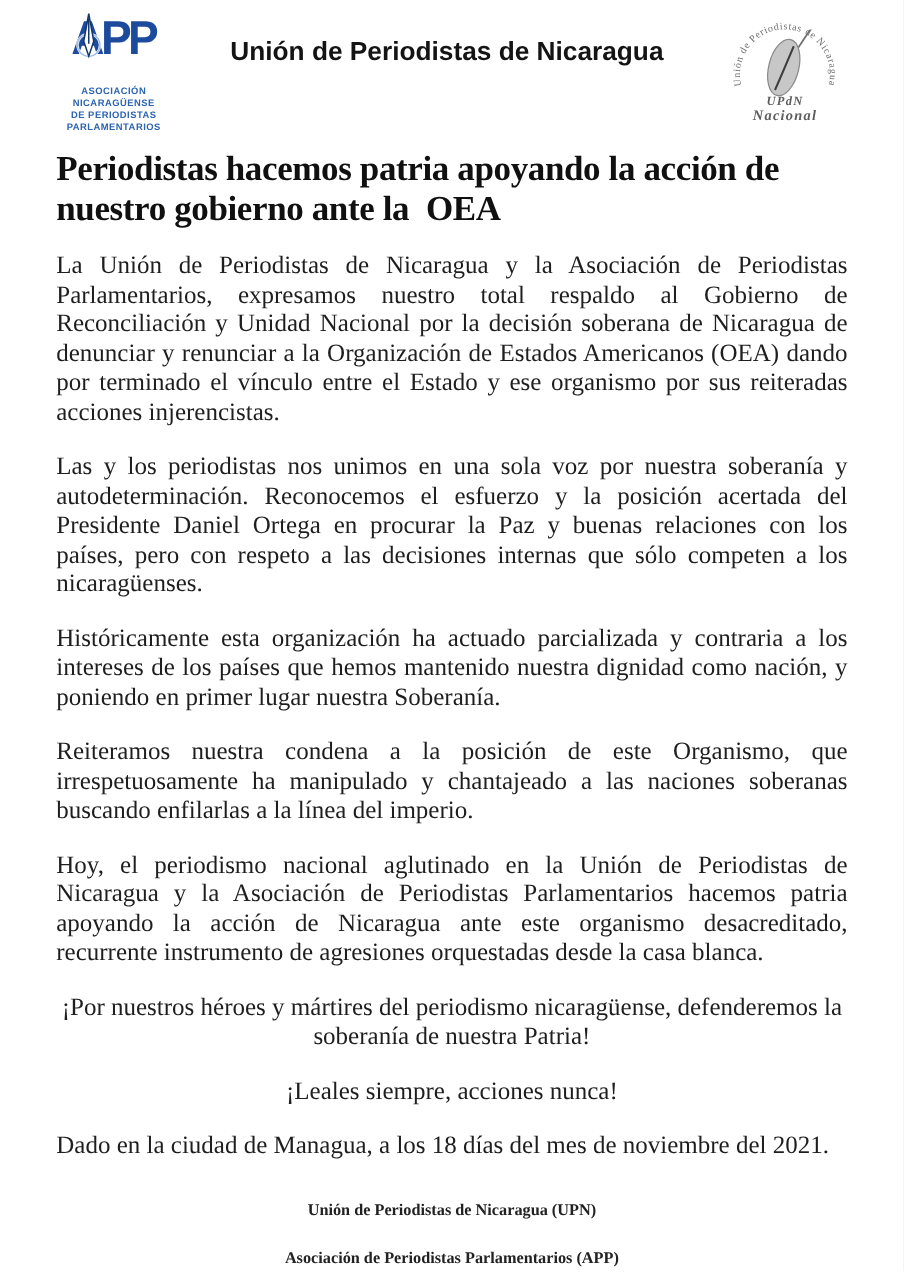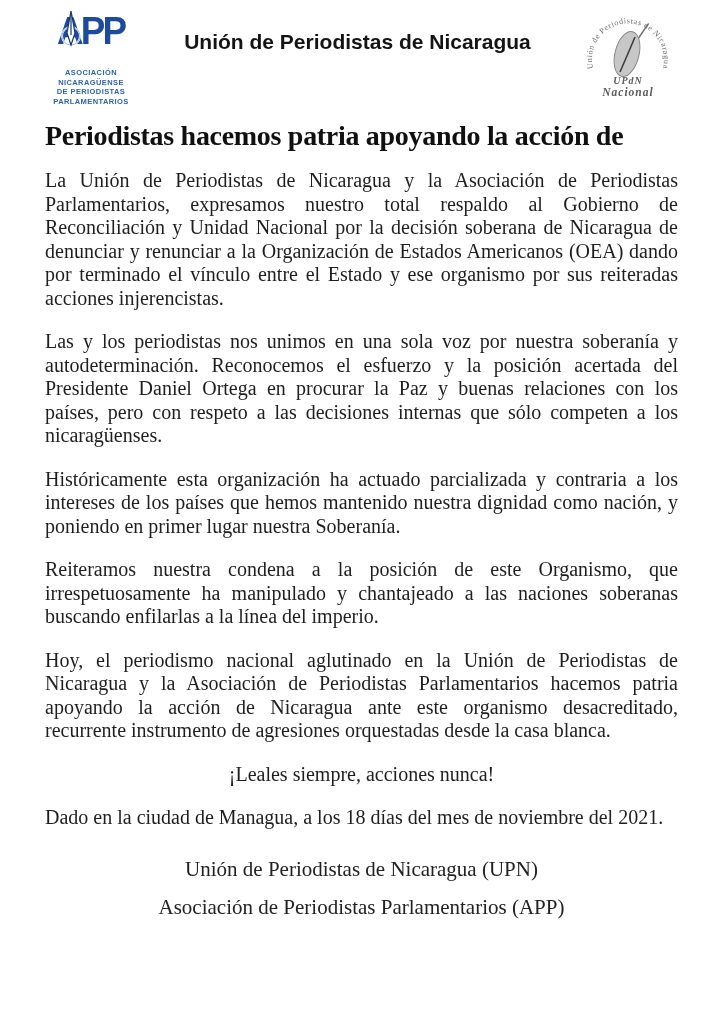--- a/index.html
+++ b/index.html
@@ -58,21 +58,21 @@
   
   .body{margin-top:17px;font-size:20px;line-height:23.5px;}
   .para{margin:0 0 20px 0;}
   .justify{text-align:justify;}
   .center{text-align:center;}
   .left{text-align:left;}
   .dado{margin-top:8px;}
   
   .signatures{
     text-align:center;
-    font-size:21px;line-height:38px;color:#222;
+    font-size:13px;line-height:38px;color:#222;font-weight:bold;
   }
 </style>
 </head>
 <body>
 
 <div class="page">
 
   <header class="header">
 
     <div class="app-logo">
@@ -108,28 +108,29 @@
           <ellipse cx="49" cy="42" rx="12" ry="23" transform="rotate(14 49 42)" fill="#c7c7c7" stroke="#8a8a8a" stroke-width="1"></ellipse>
           <path d="M42 60 Q49 44 57 25" fill="none" stroke="#3f3f3f" stroke-width="1.6"></path>
         </g>
         <text x="50" y="72" class="emblem-acronym">UPdN</text>
         <text x="50" y="84" class="emblem-label">Nacional</text>
       </svg>
     </div>
 
   </header>
 
-  <h2 class="headline"><span>Periodistas hacemos patria apoyando la acción de</span><br></h2>
+  <h2 class="headline"><span>Periodistas hacemos patria apoyando la acción de</span><br><span>nuestro gobierno ante la  OEA</span></h2>
 
   <main class="body">
     <p class="para justify">La Unión de Periodistas de Nicaragua y la Asociación de Periodistas Parlamentarios, expresamos nuestro total respaldo al Gobierno de Reconciliación y Unidad Nacional por la decisión soberana de Nicaragua de denunciar y renunciar a la Organización de Estados Americanos (OEA) dando por terminado el vínculo entre el Estado y ese organismo por sus reiteradas acciones injerencistas.</p>
     <p class="para justify">Las y los periodistas nos unimos en una sola voz por nuestra soberanía y autodeterminación. Reconocemos el esfuerzo y la posición acertada del Presidente Daniel Ortega en procurar la Paz y buenas relaciones con los países, pero con respeto a las decisiones internas que sólo competen a los nicaragüenses.</p>
     <p class="para justify">Históricamente esta organización ha actuado parcializada y contraria a los intereses de los países que hemos mantenido nuestra dignidad como nación, y poniendo en primer lugar nuestra Soberanía.</p>
     <p class="para justify">Reiteramos nuestra condena a la posición de este Organismo, que irrespetuosamente ha manipulado y chantajeado a las naciones soberanas buscando enfilarlas a la línea del imperio.</p>
     <p class="para justify">Hoy, el periodismo nacional aglutinado en la Unión de Periodistas de Nicaragua y la Asociación de Periodistas Parlamentarios hacemos patria apoyando la acción de Nicaragua ante este organismo desacreditado, recurrente instrumento de agresiones orquestadas desde la casa blanca.</p>
+    <p class="para center">¡Por nuestros héroes y mártires del periodismo nicaragüense, defenderemos la soberanía de nuestra Patria!</p>
     <p class="para center">¡Leales siempre, acciones nunca!</p>
     <p class="para left dado">Dado en la ciudad de Managua, a los 18 días del mes de noviembre del 2021.</p>
   </main>
 
   <footer class="signatures">
     <div class="sig">Unión de Periodistas de Nicaragua (UPN)</div>
     <div class="sig">Asociación de Periodistas Parlamentarios (APP)</div>
   </footer>
 
 </div>

